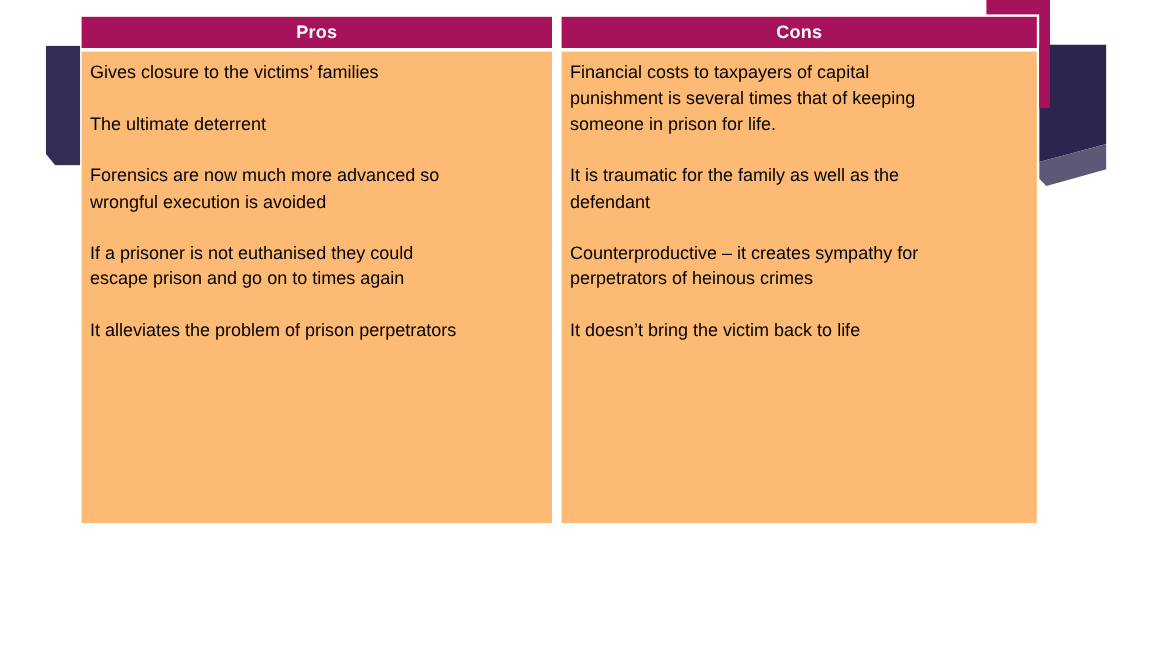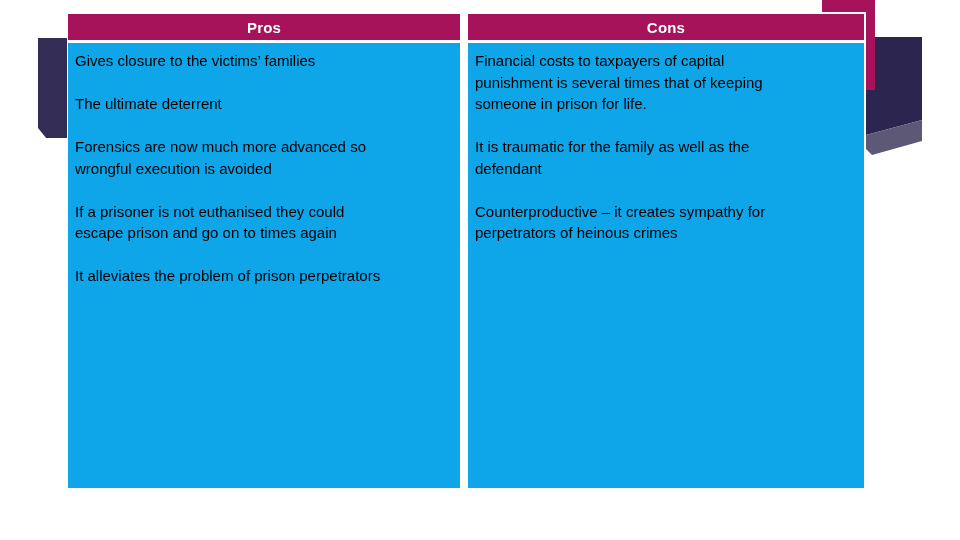--- a/index.html
+++ b/index.html
@@ -3,21 +3,21 @@
 <meta charset="utf-8">
 <style>
   html, body {
     margin: 0;
     padding: 0;
     background: #ffffff;
   }
   .slide {
     position: relative;
     width: 960px;
-    height: 540px;
+    height: 436px;
     background: #ffffff;
     overflow: hidden;
     font-family: "Liberation Sans", sans-serif;
   }
 
   
   .decor-left-bar {
     position: absolute;
     left: 38px;
     top: 38px;
@@ -74,21 +74,21 @@
     color: #ffffff;
     font-weight: bold;
     font-size: 15px;
     display: flex;
     align-items: center;
     justify-content: center;
     letter-spacing: 0.2px;
   }
   .body-cell {
     height: 445px;
-    background: #0ea5e9;
+    background: #fdba74;
     box-sizing: border-box;
     padding: 7px 8px 0 7px;
     color: #000000;
     font-size: 15px;
     line-height: 21.5px;
     overflow: hidden;
   }
   .body-cell p {
     margin: 0 0 21.5px 0;
     white-space: pre-line;
@@ -123,17 +123,18 @@
         <p>It alleviates the problem of prison perpetrators</p>
       </div>
       <div class="body-cell">
         <p>Financial costs to taxpayers of capital
 punishment is several times that of keeping
 someone in prison for life.</p>
         <p>It is traumatic for the family as well as the
 defendant</p>
         <p>Counterproductive – it creates sympathy for
 perpetrators of heinous crimes</p>
+        <p>It doesn’t bring the victim back to life</p>
       </div>
     </div>
   </div>
 
 </div>
 
 </body></html>

